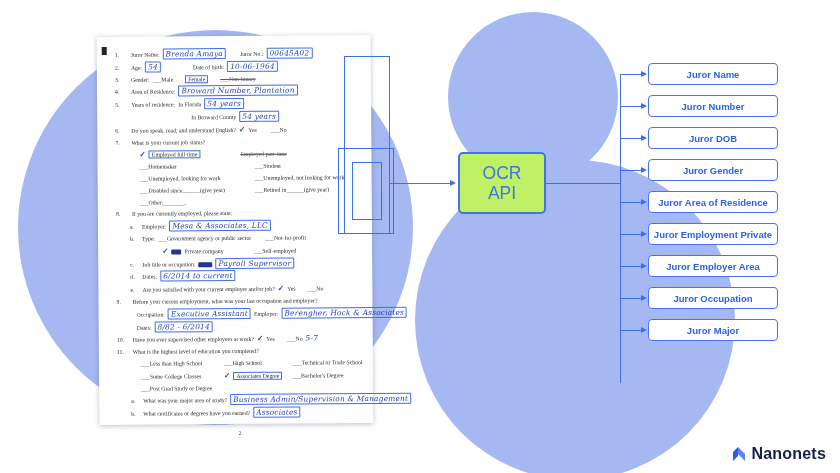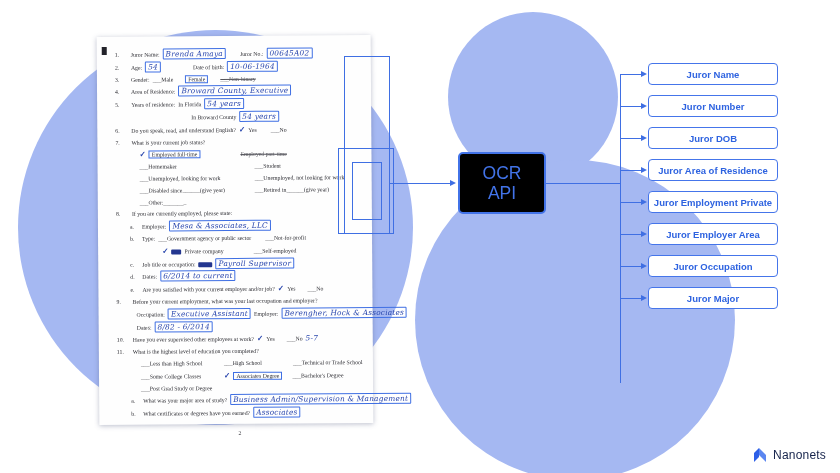--- a/index.html
+++ b/index.html
@@ -26,49 +26,49 @@
   .sg-g{display:inline-block}
 
   .line{position:absolute;background:#3f6fe3}
   .hline{height:1.4px}
   .vline{width:1.4px}
   .arrowhead{position:absolute;width:0;height:0;border-top:3.5px solid transparent;
              border-bottom:3.5px solid transparent;border-left:6px solid #3f6fe3}
   .ann-rect{position:absolute;border:1.2px solid #3f6fe3;background:transparent}
 
   .ocr-box{position:absolute;left:458px;top:152px;width:88px;height:62px;border:2px solid #4273e8;
-           border-radius:5px;background:#000000;color:#4273e8;font-size:17.5px;line-height:1.15;
+           border-radius:5px;background:#bef264;color:#4273e8;font-size:17.5px;line-height:1.15;
            display:flex;flex-direction:column;align-items:center;justify-content:center}
 
   .out-col{position:absolute;left:648px;top:63px;width:130px;display:flex;flex-direction:column;gap:10px}
   .out-box{position:relative;height:22px;border:1.6px solid #4575ea;border-radius:4px;background:#fff;
            color:#2e63e0;font-weight:bold;font-size:9.5px;display:flex;align-items:center;
            justify-content:center;white-space:nowrap;padding:0 2px}
   .out-box::before{content:"";position:absolute;left:-28px;top:50%;width:22px;height:0;border-top:1.4px solid #3f6fe3}
   .out-box::after{content:"";position:absolute;left:-8px;top:50%;transform:translateY(-50%);width:0;height:0;
                   border-top:3.5px solid transparent;border-bottom:3.5px solid transparent;border-left:6px solid #3f6fe3}
 
   .brand{position:absolute;right:14px;bottom:10px;display:flex;align-items:center;gap:5px}
-  .brand-text{font-weight:normal;font-size:12px;color:#14224a;letter-spacing:.2px}
+  .brand-text{font-weight:bold;font-size:16px;color:#14224a;letter-spacing:.2px}
 </style>
 </head>
 <body>
 
 <div class="stage">
 
   <div class="circle" style="left:18px;top:30px;width:395px;height:395px"></div>
   <div class="circle" style="left:448px;top:12px;width:170px;height:170px"></div>
   <div class="circle" style="left:415px;top:160px;width:320px;height:320px"></div>
 
   <div class="doc">
     <div>
         <div class="fline"><span class="sg-n">1.</span><span class="sg-p">Juror Name:</span><span class="sg-hb">Brenda Amaya</span><span class="sg-g" style="display: inline-block; width: 8px;"></span><span class="sg-p">Juror No.:</span><span class="sg-hb">00645A02</span></div>
         <div class="fline"><span class="sg-n">2.</span><span class="sg-p">Age:</span><span class="sg-hb">54</span><span class="sg-g" style="display: inline-block; width: 26px;"></span><span class="sg-p">Date of birth:</span><span class="sg-hb">10-06-1964</span></div>
         <div class="fline"><span class="sg-n">3.</span><span class="sg-p">Gender:</span><span class="sg-p">___Male</span><span class="sg-g" style="display: inline-block; width: 6px;"></span><span class="sg-pb">Female</span><span class="sg-g" style="display: inline-block; width: 6px;"></span><span class="sg-st">___Non-binary</span></div>
-        <div class="fline"><span class="sg-n">4.</span><span class="sg-p">Area of Residence:</span><span class="sg-hb">Broward County, Executive</span></div>
+        <div class="fline"><span class="sg-n">4.</span><span class="sg-p">Area of Residence:</span><span class="sg-hb">Broward Number, Plantation</span></div>
         <div class="fline"><span class="sg-n">5.</span><span class="sg-p">Years of residence:</span><span class="sg-p">In Florida</span><span class="sg-hb">54 years</span></div>
         <div class="fline" style="padding-left: 76px;"><span class="sg-p">In Broward County</span><span class="sg-hb">54 years</span></div>
         <div class="fline"><span class="sg-n">6.</span><span class="sg-p">Do you speak, read, and understand English?</span><span class="sg-c">✓</span><span class="sg-p">Yes</span><span class="sg-g" style="display: inline-block; width: 8px;"></span><span class="sg-p">___No</span></div>
         <div class="fline"><span class="sg-n">7.</span><span class="sg-p">What is your current job status?</span></div>
         <div class="fline" style="padding-left: 24px;"><span class="sg-c">✓</span><span class="sg-pb">Employed full-time</span><span class="sg-g" style="display: inline-block; width: 34px;"></span><span class="sg-st">Employed part-time</span></div>
         <div class="fline" style="padding-left: 24px;"><span class="sg-p" style="display: inline-block; width: 112px;">___Homemaker</span><span class="sg-p">___Student</span></div>
         <div class="fline" style="padding-left: 24px;"><span class="sg-p" style="display: inline-block; width: 112px;">___Unemployed, looking for work</span><span class="sg-p">___Unemployed, not looking for work</span></div>
         <div class="fline" style="padding-left: 24px;"><span class="sg-p" style="display: inline-block; width: 112px;">___Disabled since______(give year)</span><span class="sg-p">___Retired in______(give year)</span></div>
         <div class="fline" style="padding-left: 24px;"><span class="sg-p">___Other:________</span></div>
         <div class="fline"><span class="sg-n">8.</span><span class="sg-p">If you are currently employed, please state:</span></div>
@@ -104,20 +104,21 @@
     <span>API</span>
   </div>
 
   <div class="line hline" style="left:546px;top:183px;width:74px"></div>
   <div class="line vline" style="left:620px;top:74px;height:309px"></div>
 
   <div class="out-col">
       <div class="out-box">Juror Name</div>
       <div class="out-box">Juror Number</div>
       <div class="out-box">Juror DOB</div>
+      <div class="out-box">Juror Gender</div>
       <div class="out-box">Juror Area of Residence</div>
       <div class="out-box">Juror Employment Private</div>
       <div class="out-box">Juror Employer Area</div>
       <div class="out-box">Juror Occupation</div>
       <div class="out-box">Juror Major</div>
     </div>
 
   <div class="brand">
     <svg width="16" height="16" viewBox="0 0 32 32" aria-hidden="true">
       <path d="M4 30 L4 12 L14 2 L14 20 Z" fill="#2d5fe8"></path>

